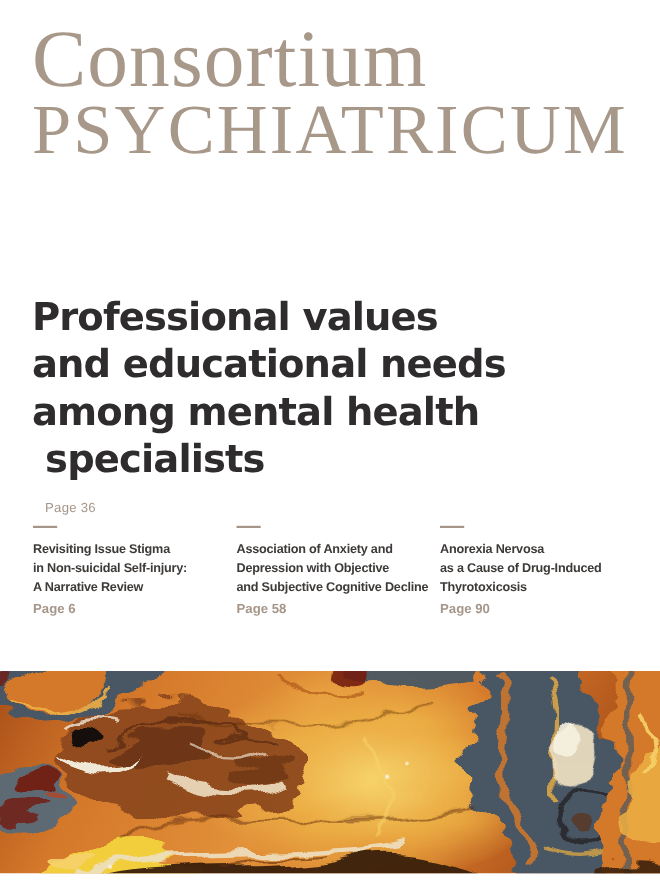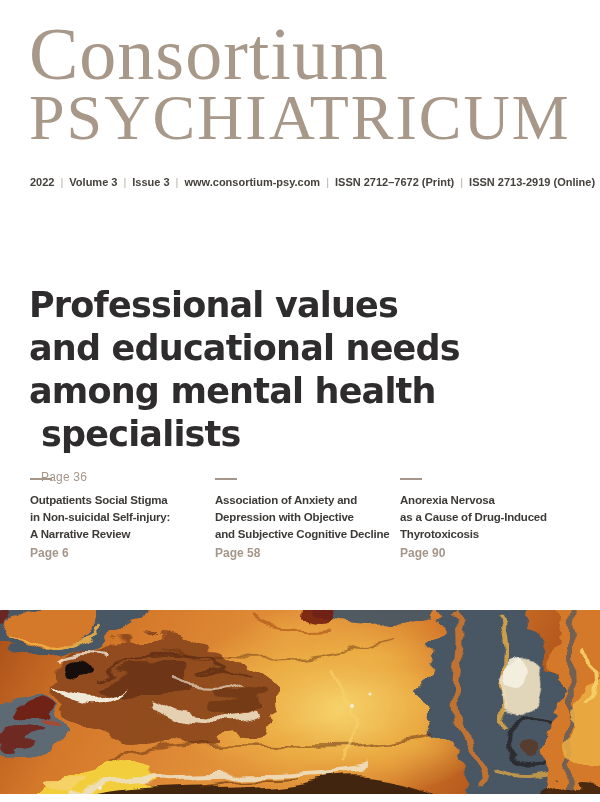--- a/index.html
+++ b/index.html
@@ -14,21 +14,21 @@
   }
   .mast1{font-size:74px;line-height:80px;letter-spacing:1px;}
   .mast2{font-size:64px;line-height:60px;letter-spacing:2px;margin-top:-6px;}
   
   .infobar{
     position:absolute;left:30px;top:176px;right:10px;
     font-size:11px;font-weight:700;color:var(--info_text);white-space:nowrap;letter-spacing:0;
   }
   .infobar .sep{color:var(--separator_gray);margin:0 6px;font-weight:400;}
   
-  .feature{position:absolute;left:29px;top:284px;color:var(--headline_dark);}
+  .feature{position:absolute;left:29px;top:268px;color:var(--headline_dark);}
   .hl{
     font-family:"DejaVu Sans",sans-serif;font-weight:700;
     font-size:35px;line-height:43px;letter-spacing:-0.8px;white-space:nowrap;
   }
   .hl-last{display:flex;align-items:baseline;flex-direction:column;}
   .feature .page-ref{margin-left:12px;}
   .page-ref{
     font-family:"Liberation Sans",sans-serif;font-weight:400;font-size:12px;
     color:var(--accent_taupe);letter-spacing:0.2px;
   }
@@ -50,35 +50,34 @@
 </head>
 <body>
 
 <div class="page">
 
   <header class="masthead">
     <div class="mast1">Consortium</div>
     <div class="mast2">PSYCHIATRICUM</div>
   </header>
 
-  <div class="infobar"><span>2022</span><span class="sep">|</span><span>Volume 3</span><span class="sep">|</span><span>Issue 3</span><span class="sep">|</span><span>www.consortium-psy.com</span><span class="sep">|</span><span>ISSN 2712–7672 (Print)</span><span class="sep">|</span><span>ISSN 2713-2919 (Online)</span></div>
 
   <section class="feature">
     <div class="hl">Professional values</div>
     <div class="hl">and educational needs</div>
     <div class="hl">among mental health</div>
     <div class="hl hl-last">
       <span class="hl">specialists</span>
       <span class="page-ref">Page 36</span>
     </div>
   </section>
 
   <article class="teaser teaser-1">
     <div class="dash"></div>
-    <div class="t-line">Outpatients Social Stigma</div>
+    <div class="t-line">Revisiting Issue Stigma</div>
     <div class="t-line">in Non-suicidal Self-injury:</div>
     <div class="t-line">A Narrative Review</div>
     <div class="t-page">Page 6</div>
   </article>
 
   <article class="teaser teaser-2">
     <div class="dash"></div>
     <div class="t-line">Association of Anxiety and</div>
     <div class="t-line">Depression with Objective</div>
     <div class="t-line">and Subjective Cognitive Decline</div>

